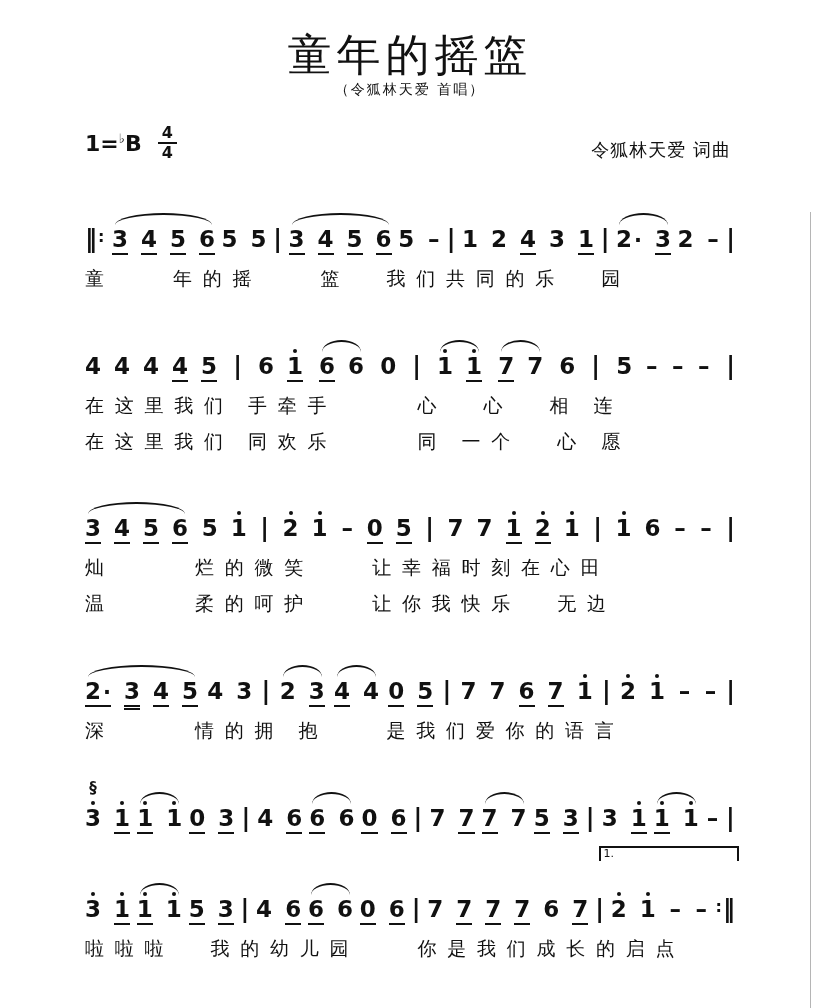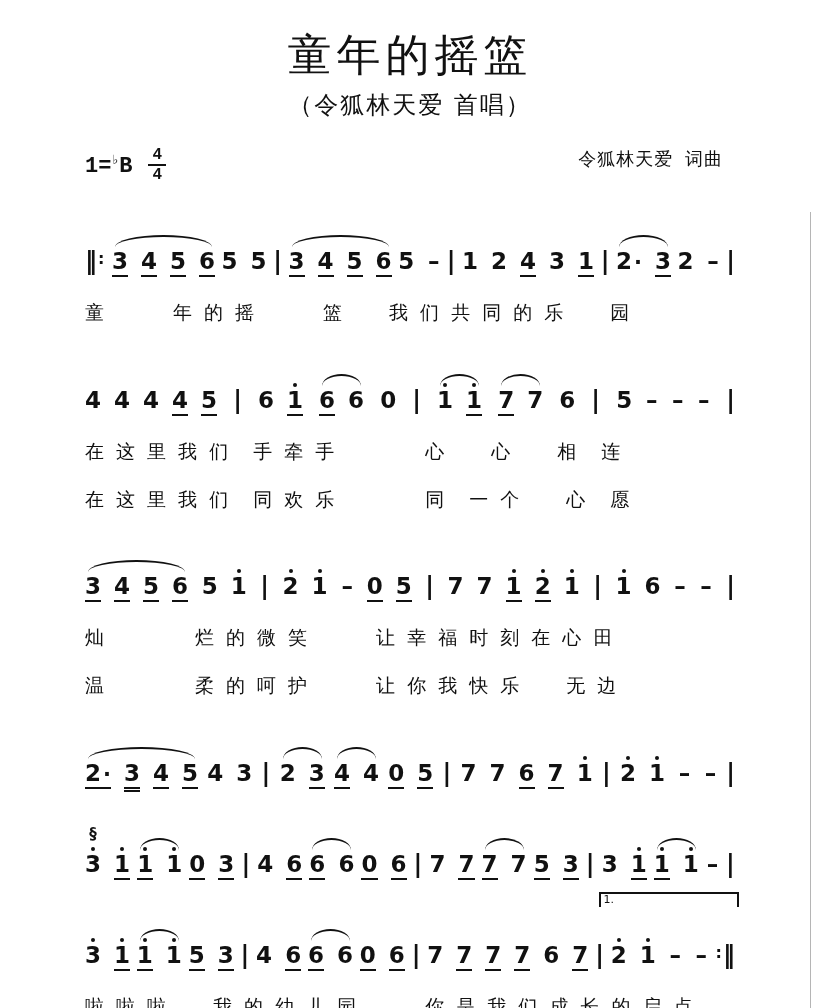--- a/index.html
+++ b/index.html
@@ -5,33 +5,33 @@
   html,body { margin:0; padding:0; background:#e8e8e8; }
   .page {
     width:815px; height:1008px; background:#ffffff; position:relative;
     margin:0 auto; overflow:hidden; color:#111;
     font-family:"DejaVu Sans","Liberation Sans",sans-serif;
   }
   .content { padding:30px 80px 0 85px; }
 
   
   .title { text-align:center; font-size:44px; font-weight:400; letter-spacing:5px; line-height:1.15; }
-  .subtitle { text-align:center; font-size:24px; margin-top:8px; letter-spacing:2px; }
-  .meta-row { display:flex; justify-content:space-between; margin:26px 12px 14px 0;font-family:Liberation Mono, monospace; }
+  .subtitle { text-align:center; font-size:14px; margin-top:0; letter-spacing:2px; }
+  .meta-row { display:flex; justify-content:space-between; align-items:flex-end; margin:26px 4px 14px 0; }
   .keysig { display:flex; align-items:center; gap:16px; font-weight:700; font-size:22px; }
   .keysig sup { font-size:13px; }
   .timesig { display:inline-flex; flex-direction:column; align-items:center; font-size:16px; font-weight:700; line-height:1.05; }
   .ts-top { border-bottom:2px solid #111; padding:0 4px 1px 4px; }
   .ts-bot { padding-top:1px; }
   .credit { font-size:18px; letter-spacing:1px; }
 
   
   .system { margin-bottom:12px; }
   .notes-row { display:flex; justify-content:space-between; align-items:flex-end; position:relative; padding-top:19px; min-height:60px; }
-  .lyric { margin-top:24px; font-size:19px; line-height:1.25; white-space:pre; letter-spacing:3px; }
+  .lyric { margin-top:12px; font-size:19px; line-height:1.25; white-space:pre; letter-spacing:3px;font-family:Liberation Serif, serif; }
 
   
   .note { display:inline-flex; flex-direction:column; align-items:center; position:relative;
           border-bottom:2px solid transparent; padding-bottom:2px; min-width:13px; }
   .note.u1, .note.u2 { border-bottom-color:#111; }
   .note.u2::after { content:''; position:absolute; left:0; right:0; bottom:-5px; height:2px; background:#111; }
   .top { height:11px; display:flex; flex-direction:column; justify-content:flex-end; align-items:center; }
   .odot { width:4px; height:4px; border-radius:50%; background:#111; margin-bottom:2px; }
   .body { display:flex; align-items:baseline; font-weight:700; font-size:23px; line-height:1; }
   .aug { margin-left:2px; font-size:21px; font-weight:700; }
@@ -705,20 +705,21 @@
                 <span class="top"></span>
                 <span class="body">
                   <span class="d">–</span>
                 </span>
               </span>
             </span>
             <span class="barline">
               <span class="bl-glyph">|</span>
             </span>
           </div>
+          <div class="lyric">深　　　　情 的 拥　抱　　　是 我 们 爱 你 的 语 言</div>
         </div>
         <div class="system">
           <div class="notes-row">
             <span class="grp">
               <span class="note">
                 <span class="segno">§</span>
                 <span class="top">
                   <span class="odot"></span>
                 </span>
                 <span class="body">

